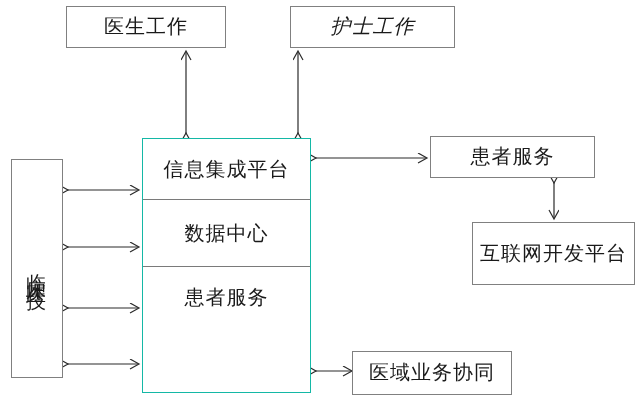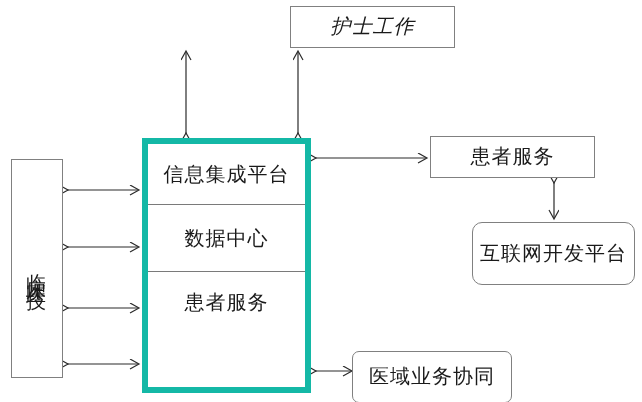--- a/index.html
+++ b/index.html
@@ -20,21 +20,21 @@
     justify-content:center;
     text-align:center;
     color:#1a1a1a;
     font-size:20px;
     line-height:1.18;
     letter-spacing:1px;
   }
   .stack{
     position:absolute;
     box-sizing:border-box;
-    border:6px solid #14b8a6;
+    border:1px solid #14b8a6;
     background:#ffffff;
     display:flex;
     flex-direction:column;
   }
   .stack-row{
     box-sizing:border-box;
     display:flex;
     align-items:center;
     justify-content:center;
     color:#1a1a1a;
@@ -95,38 +95,41 @@
 
       <line x1="67" y1="190" x2="138" y2="190" marker-end="url(#ah)" marker-start="url(#ahs)"></line>
       <line x1="67" y1="247" x2="138" y2="247" marker-end="url(#ah)" marker-start="url(#ahs)"></line>
       <line x1="67" y1="308" x2="138" y2="308" marker-end="url(#ah)" marker-start="url(#ahs)"></line>
       <line x1="67" y1="364" x2="138" y2="364" marker-end="url(#ah)" marker-start="url(#ahs)"></line>
 
       <line x1="315" y1="371" x2="351" y2="371" marker-end="url(#ah)" marker-start="url(#ahs)"></line>
     </g>
   </svg>
 
+  <div class="box" style="left:66px;top:6px;width:160px;height:42px;">
+    <span>医生工作</span>
+  </div>
 
   <div class="box" style="left:290px;top:6px;width:165px;height:42px;font-style:italic;">
     <span>护士工作</span>
   </div>
 
   <div class="box" style="left:430px;top:136px;width:165px;height:42px;">
     <span>患者服务</span>
   </div>
 
-  <div class="box wrapbox" style="left:472px;top:222px;width:163px;height:63px;border-radius:10px;">
+  <div class="box wrapbox" style="left:472px;top:222px;width:163px;height:63px;">
     <span>互联网开发平台</span>
   </div>
 
   <div class="vbox" style="left:11px;top:159px;width:52px;height:219px;">
     <span class="vtext">临床医技</span>
   </div>
 
-  <div class="box" style="left:352px;top:351px;width:160px;height:52px;border-radius:7px;">
+  <div class="box" style="left:352px;top:351px;width:160px;height:44px;">
     <span>医域业务协同</span>
   </div>
 
   <div class="stack" style="left:142px;top:138px;width:169px;height:255px;">
     <div class="stack-row" style="height:61px;">
       <span>信息集成平台</span>
     </div>
     <div class="stack-row" style="height:67px;justify-content:center;">
       <span>数据中心</span>
     </div>

